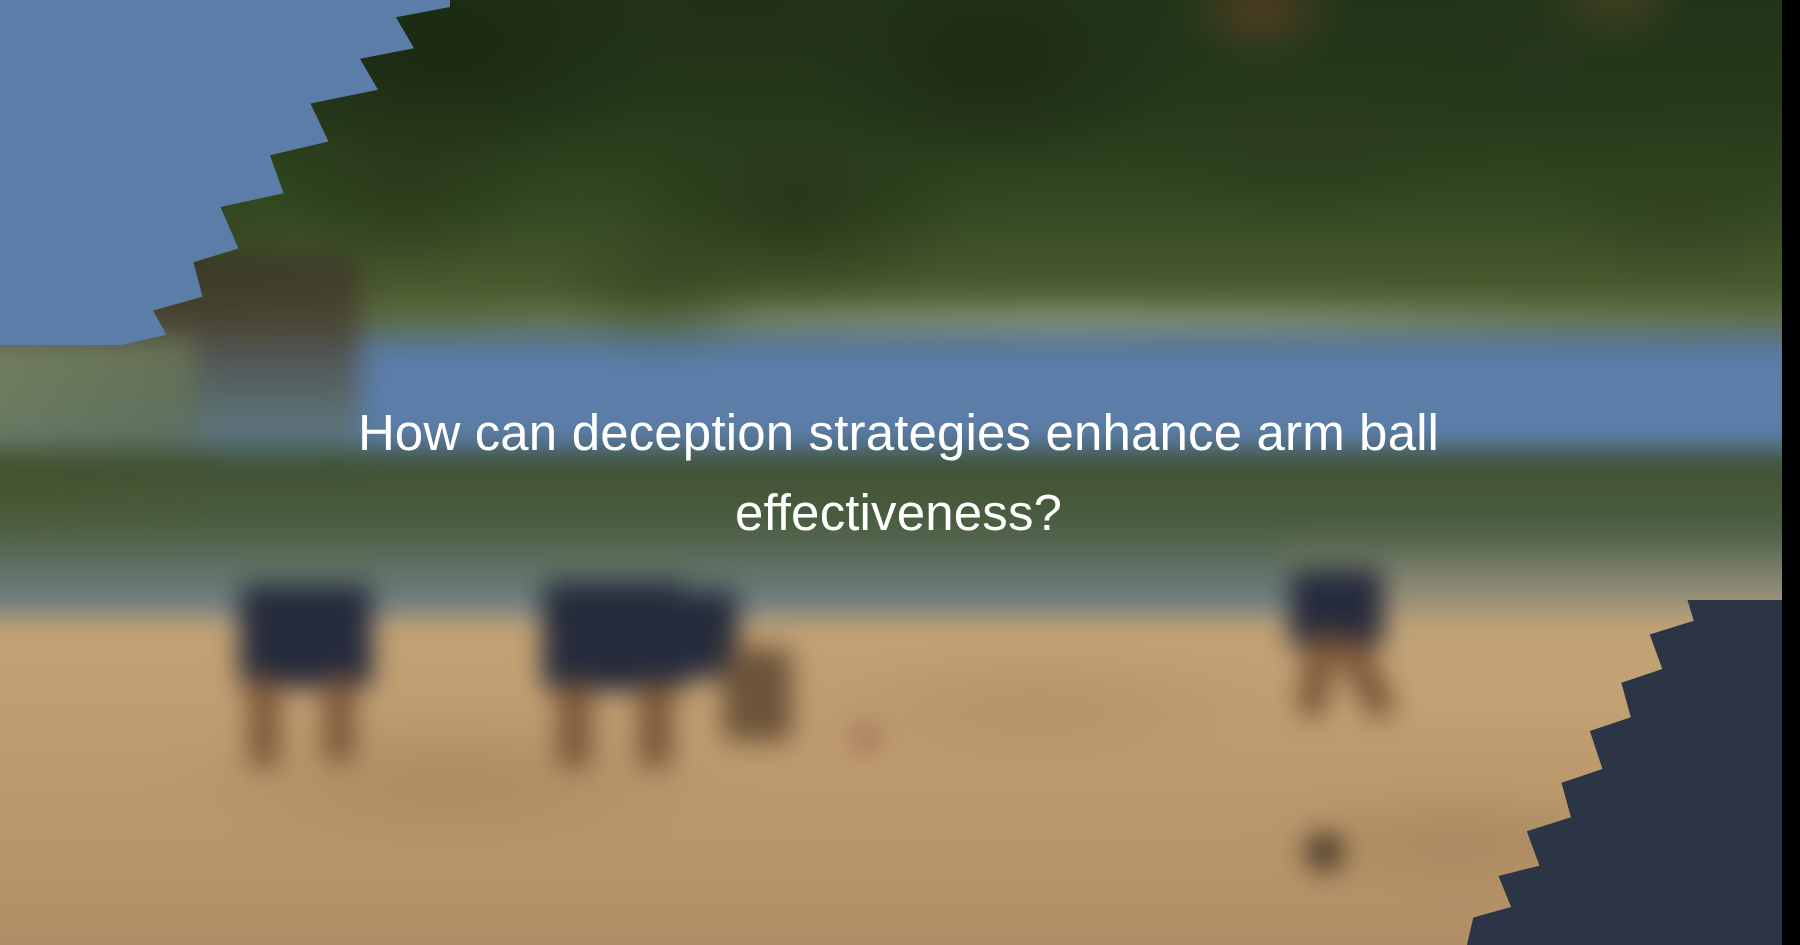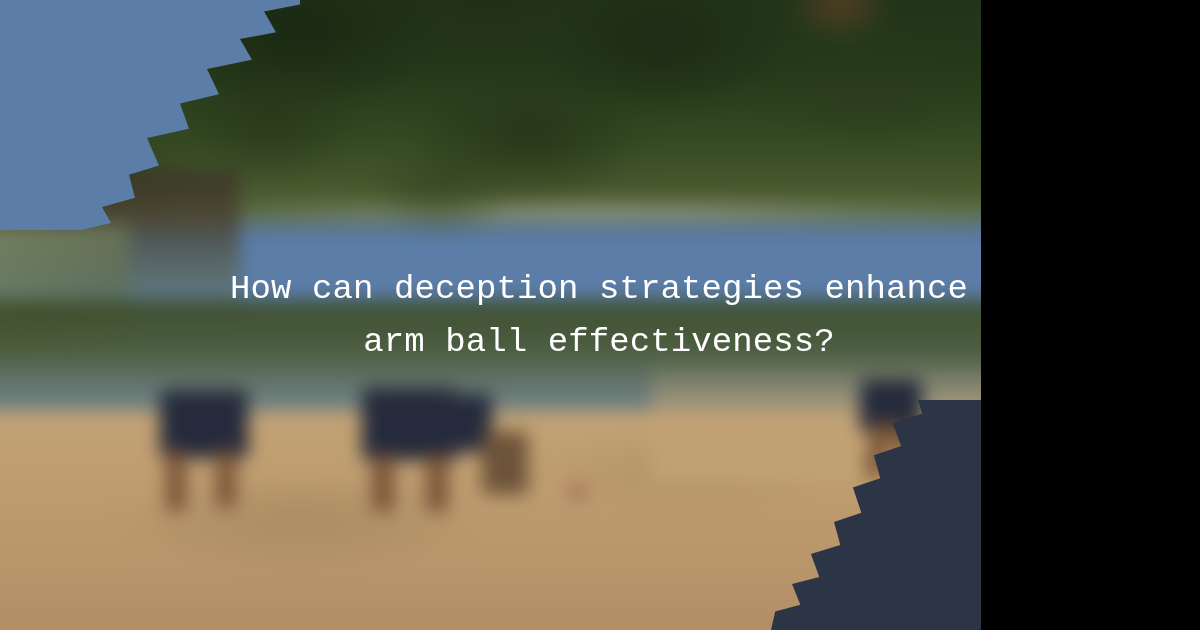--- a/index.html
+++ b/index.html
@@ -2,24 +2,24 @@
 <html><head>
 <meta charset="utf-8">
 <style>
   html, body {
     margin: 0;
     padding: 0;
     background: #000;
   }
   #stage {
     position: relative;
-    width: 981px;
+    width: 1188px;
     height: 630px;
     overflow: hidden;
-    font-family: Liberation Mono, monospace;
+    font-family: Liberation Sans, sans-serif;
   }
 
   
   .backdrop {
     position: absolute;
     inset: 0;
     background: #5b7da8;
   }
 
   

